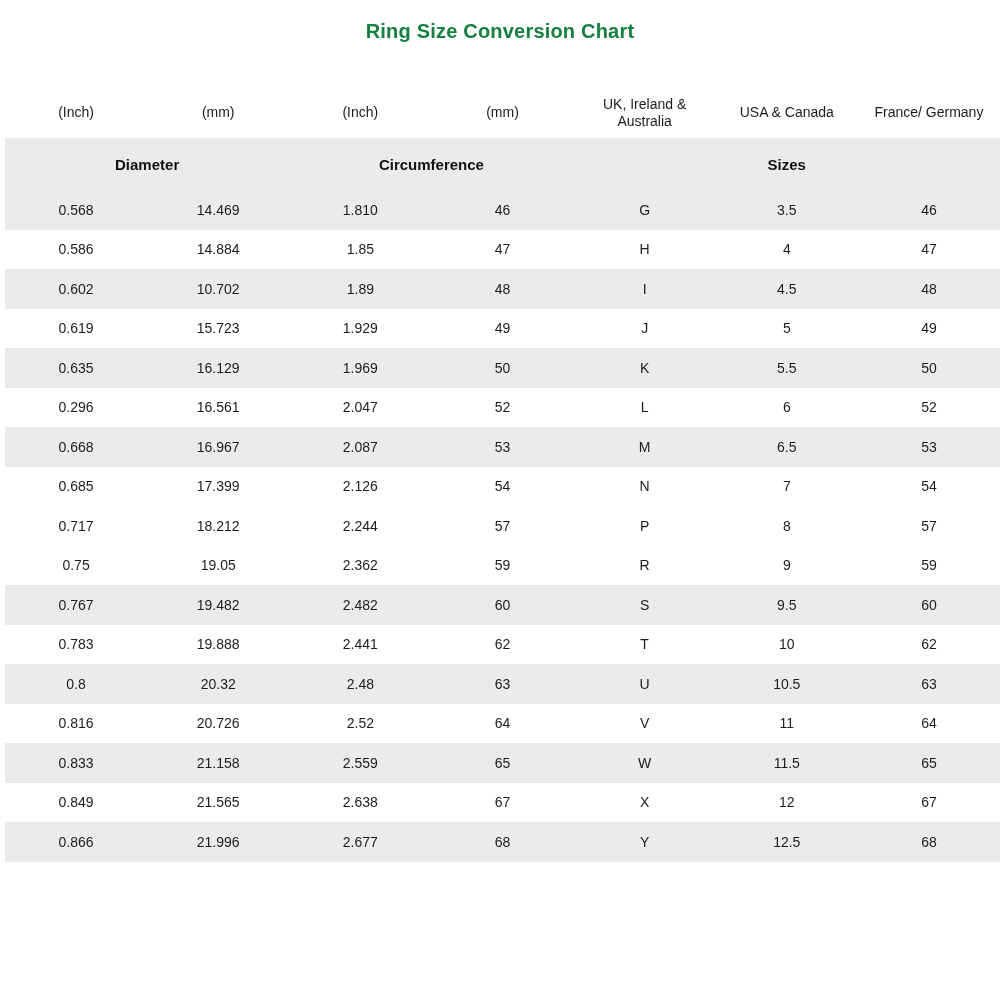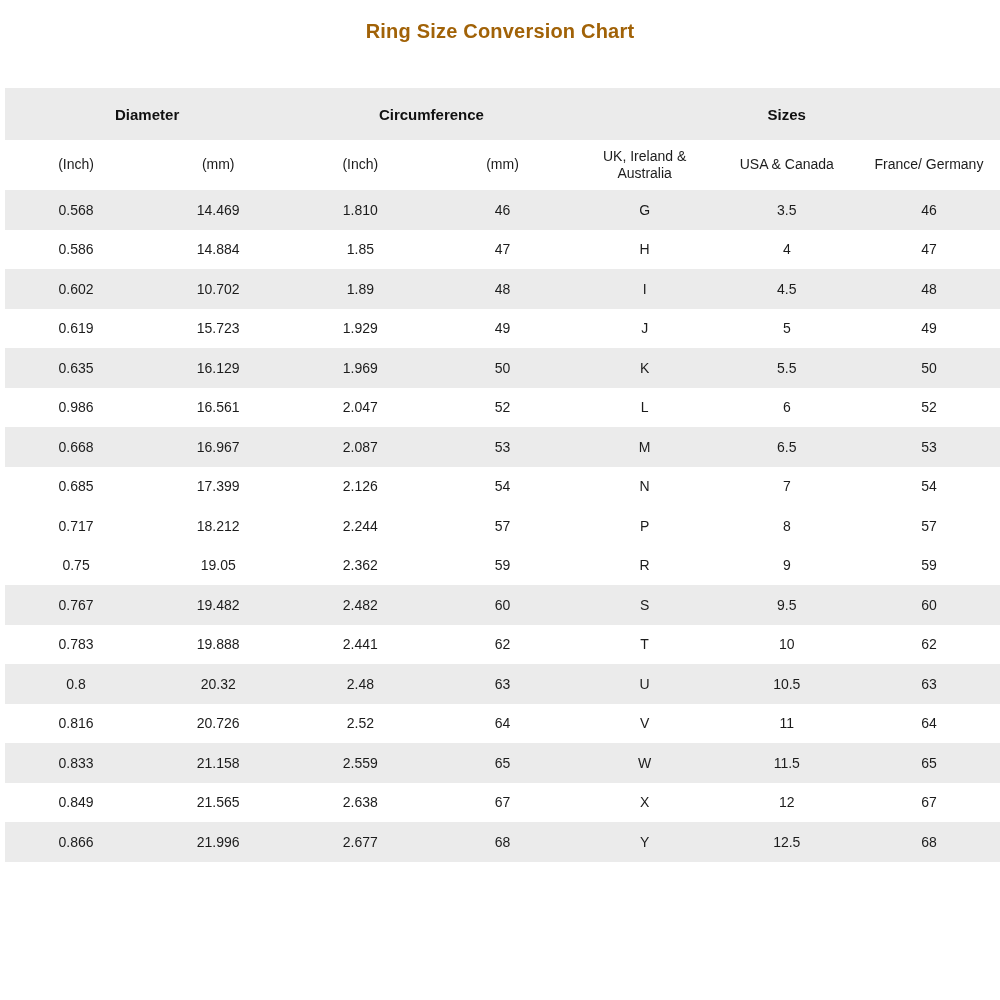--- a/index.html
+++ b/index.html
@@ -15,21 +15,21 @@
     width: 1000px;
     height: 1000px;
     position: relative;
   }
   .page-title {
     padding-top: 20px;
     text-align: center;
     font-size: 20px;
     font-weight: bold;
     letter-spacing: 0.2px;
-    color: #a16207;
+    color: #15803d;
   }
   table.ring-table {
     position: absolute;
     top: 88px;
     left: 5px;
     width: 995px;
     border-collapse: separate;
     border-spacing: 0;
     table-layout: fixed;
   }
@@ -73,33 +73,33 @@
       <col>
         <col>
         <col>
         <col>
         <col>
         <col>
         <col>
     </colgroup>
     <thead>
       <tr>
-          <th colspan="2" class="group-cell">Diameter</th>
-          <th colspan="2" class="group-cell">Circumference</th>
-          <th colspan="3" class="group-cell">Sizes</th>
-        </tr>
-      <tr>
           <th class="col-cell">(Inch)</th>
           <th class="col-cell">(mm)</th>
           <th class="col-cell">(Inch)</th>
           <th class="col-cell">(mm)</th>
           <th class="col-cell">UK, Ireland &amp; Australia</th>
           <th class="col-cell">USA &amp; Canada</th>
           <th class="col-cell">France/ Germany</th>
         </tr>
+      <tr>
+          <th colspan="2" class="group-cell">Diameter</th>
+          <th colspan="2" class="group-cell">Circumference</th>
+          <th colspan="3" class="group-cell">Sizes</th>
+        </tr>
     </thead>
     <tbody>
         <tr class="stripe">
           <td>0.568</td>
           <td>14.469</td>
           <td>1.810</td>
           <td>46</td>
           <td>G</td>
           <td>3.5</td>
           <td>46</td>
@@ -134,21 +134,21 @@
         <tr class="stripe">
           <td>0.635</td>
           <td>16.129</td>
           <td>1.969</td>
           <td>50</td>
           <td>K</td>
           <td>5.5</td>
           <td>50</td>
         </tr>
         <tr>
-          <td>0.986</td>
+          <td>0.296</td>
           <td>16.561</td>
           <td>2.047</td>
           <td>52</td>
           <td>L</td>
           <td>6</td>
           <td>52</td>
         </tr>
         <tr class="stripe">
           <td>0.668</td>
           <td>16.967</td>

